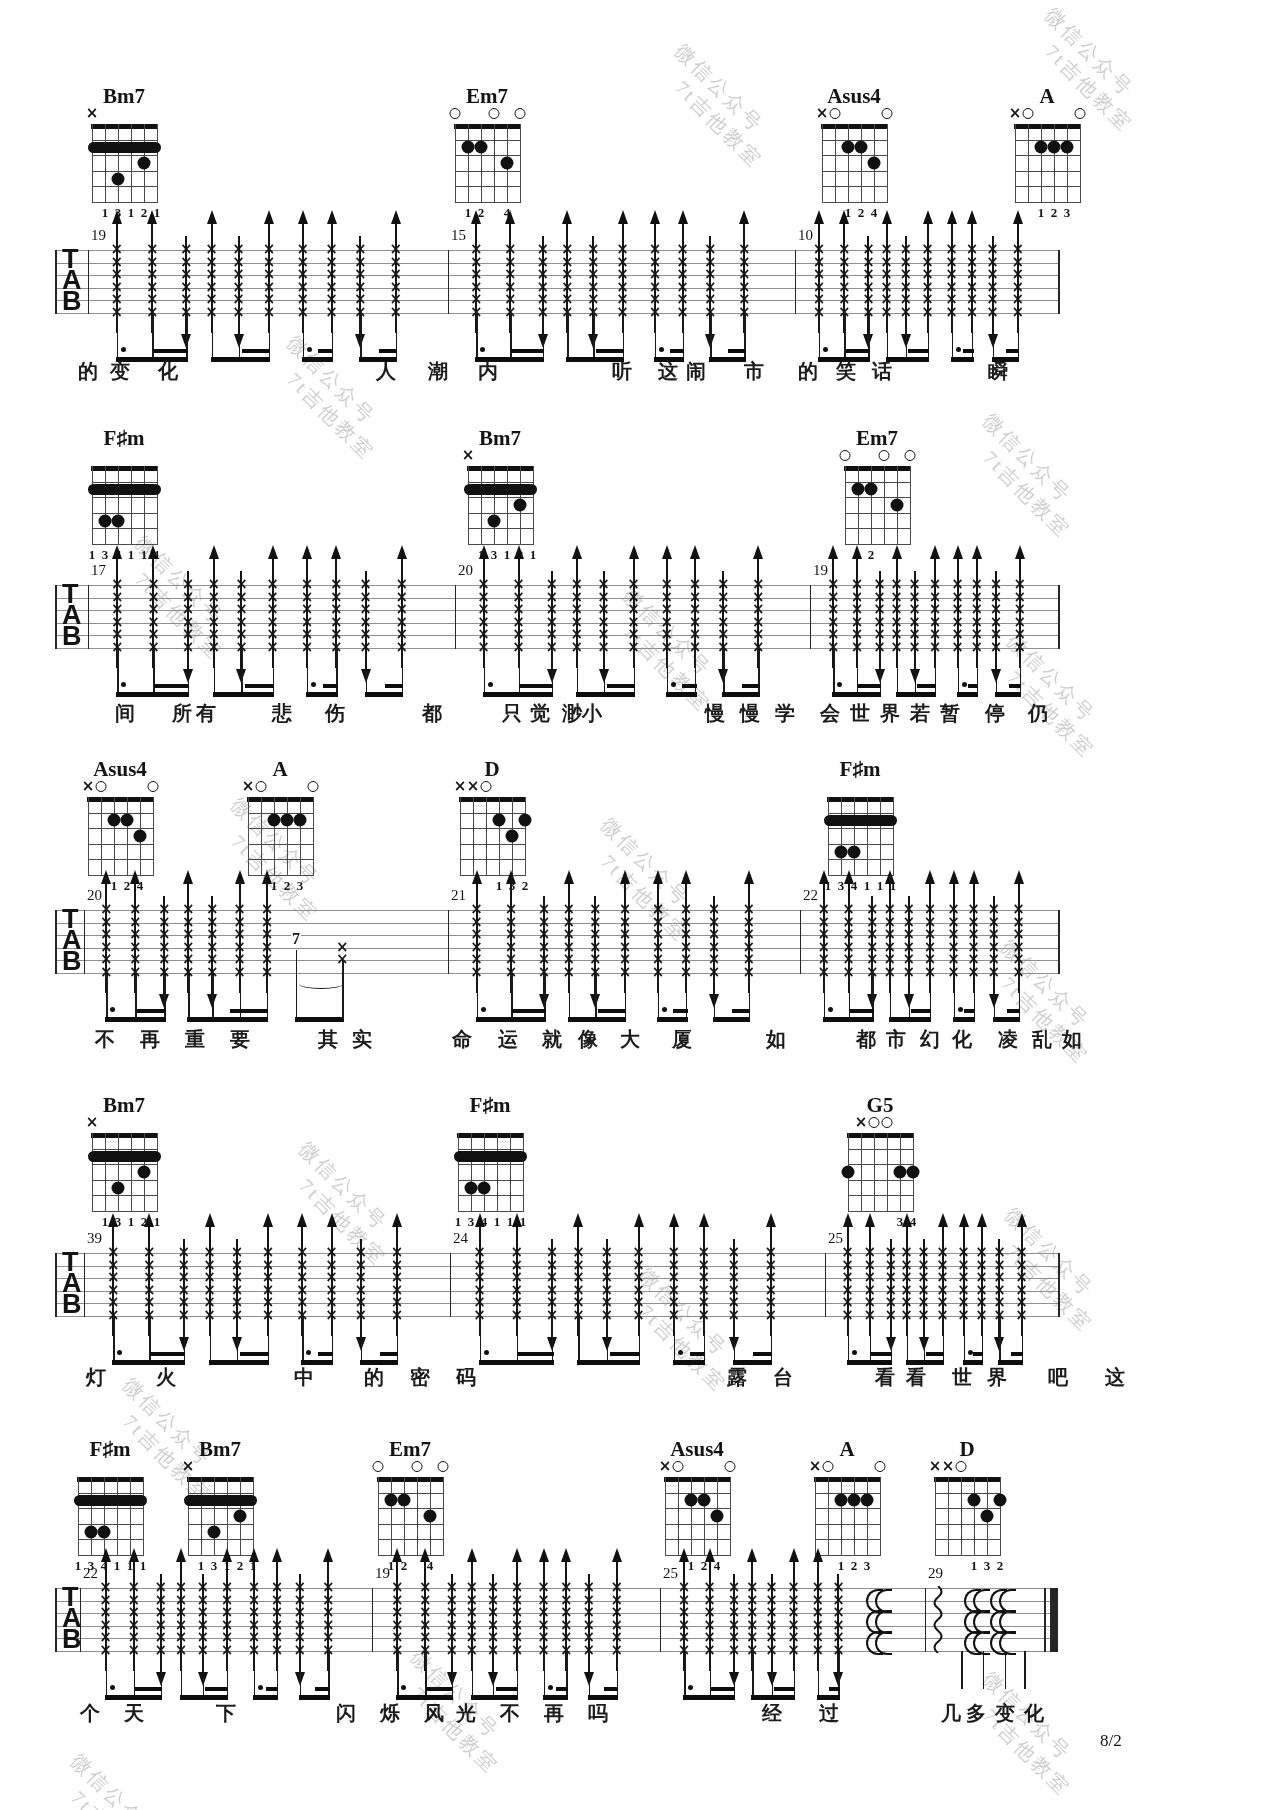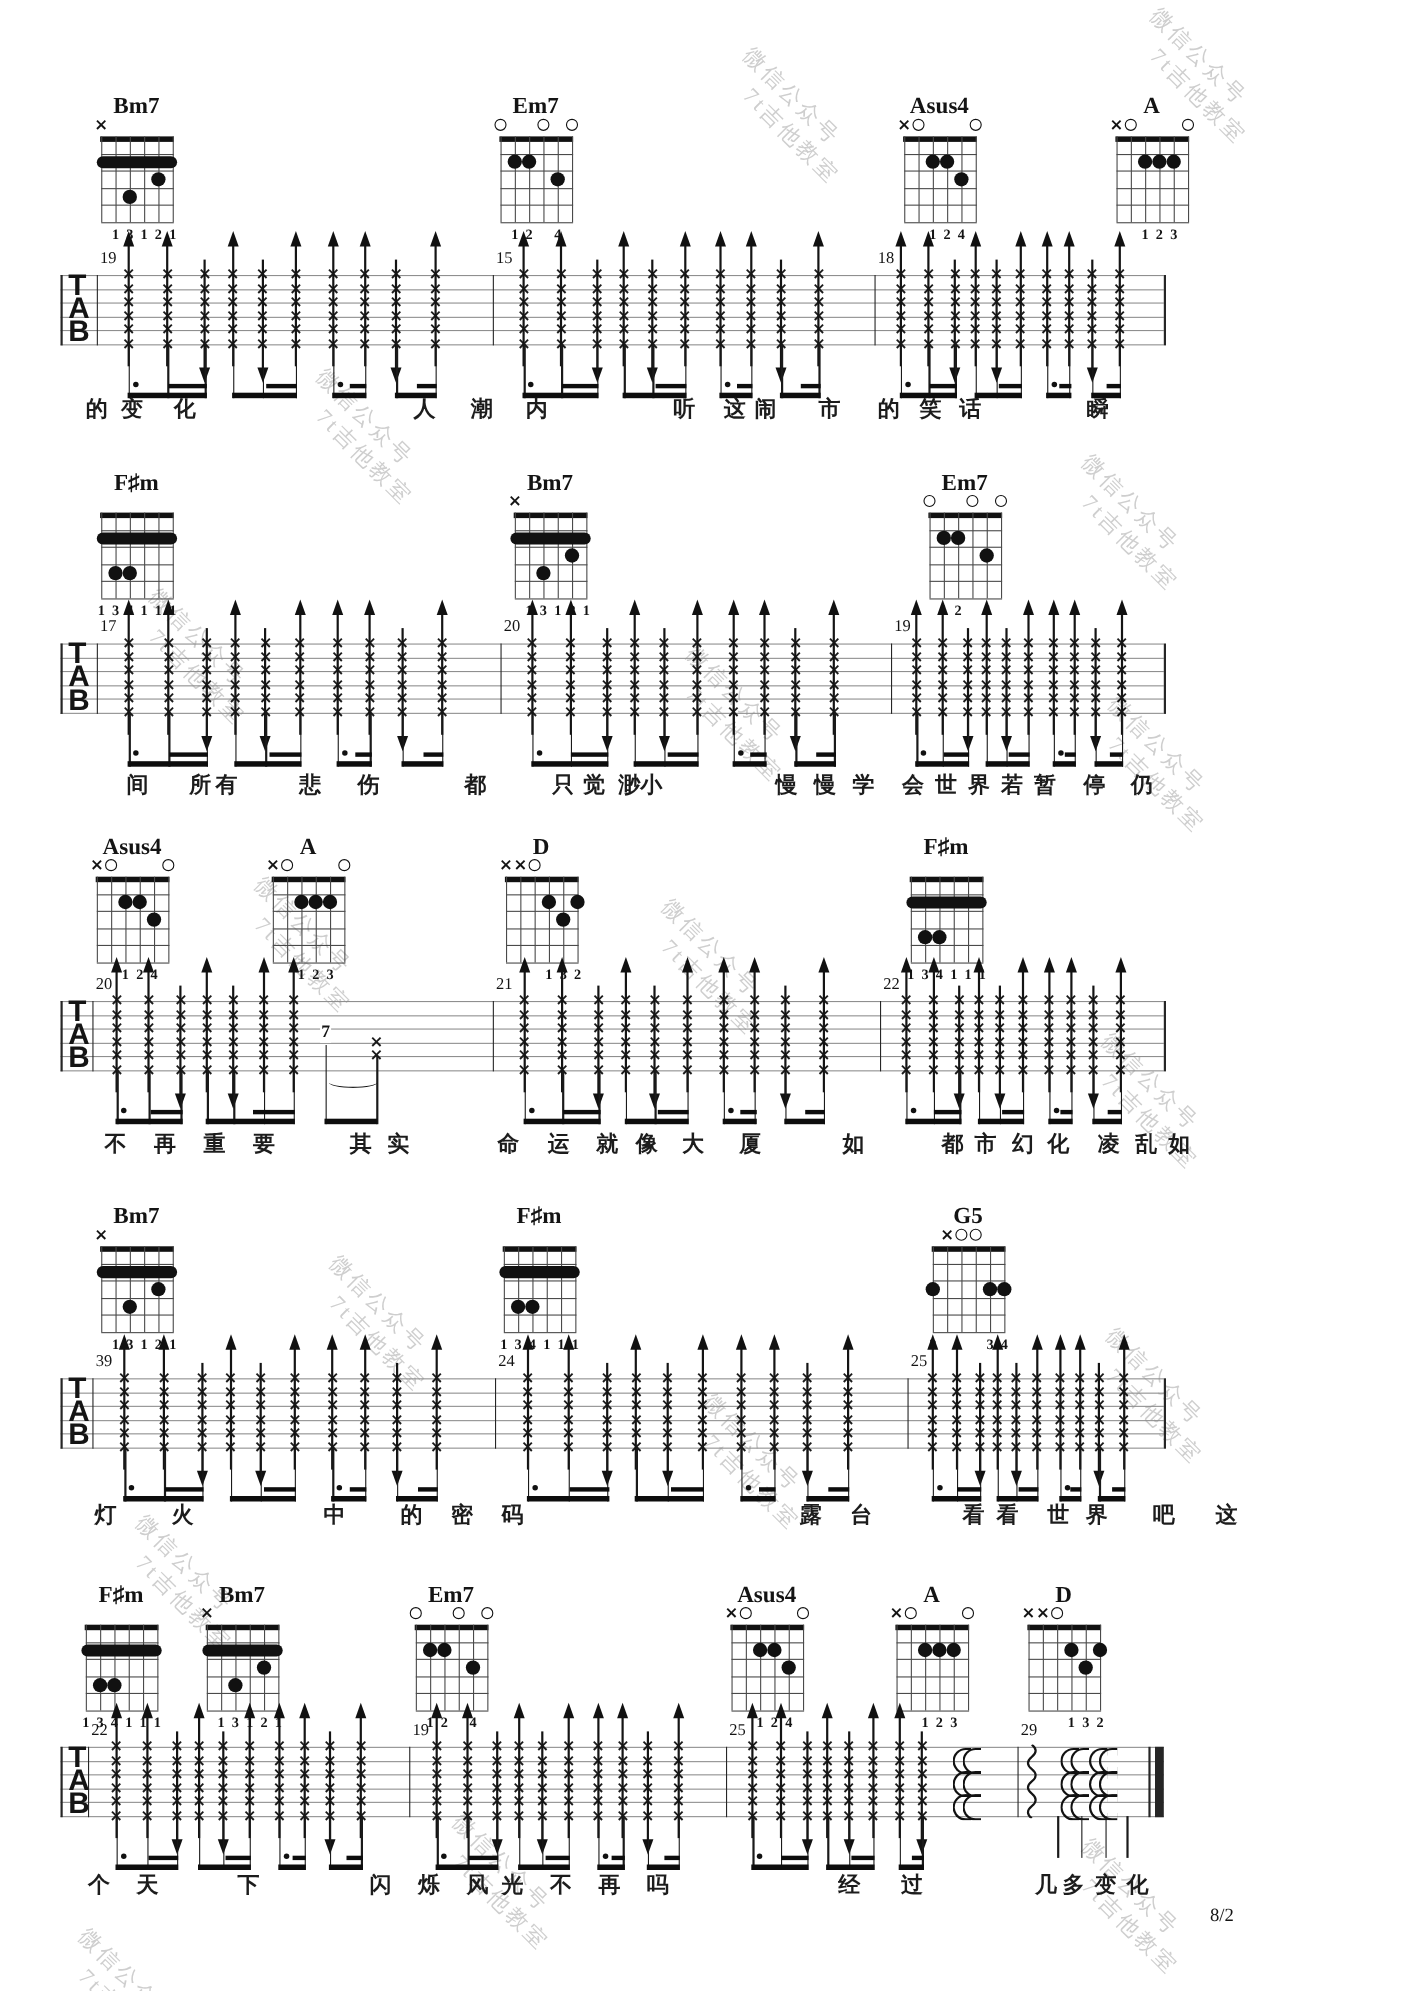--- a/index.html
+++ b/index.html
@@ -405,21 +405,21 @@
       <div class="subbeam" style="left: 511.195px; top: 349px; width: 33.18px;"></div>
       <div class="beamdot" style="left: 480.25px; top: 347px;"></div>
       <div class="beam" style="left: 566.25px; top: 357px; width: 57.75px;"></div>
       <div class="subbeam" style="left: 596.28px; top: 349px; width: 27.72px;"></div>
       <div class="beam" style="left: 654px; top: 357px; width: 30.125px;"></div>
       <div class="subbeam" style="left: 669.665px; top: 349px; width: 14.46px;"></div>
       <div class="beamdot" style="left: 659px; top: 347px;"></div>
       <div class="beam" style="left: 709.25px; top: 357px; width: 36.625px;"></div>
       <div class="subbeam" style="left: 728.295px; top: 349px; width: 17.58px;"></div>
       <div class="vline" style="left: 795px; top: 250px; width: 1.4px; height: 64px;"></div>
-      <div class="mnum" style="left: 798px; top: 227px;">18</div>
+      <div class="mnum" style="left: 798px; top: 227px;">10</div>
       <div class="xmark" style="left: 819.05px; top: 242px;">×</div>
       <div class="xmark" style="left: 819.05px; top: 254.6px;">×</div>
       <div class="xmark" style="left: 819.05px; top: 267.2px;">×</div>
       <div class="xmark" style="left: 819.05px; top: 279.8px;">×</div>
       <div class="xmark" style="left: 819.05px; top: 292.4px;">×</div>
       <div class="xmark" style="left: 819.05px; top: 305px;">×</div>
       <div class="arrowline" style="left: 818.05px; top: 223px; height: 110px;"></div>
       <div class="head-up" style="left: 819.05px; top: 210px;"></div>
       <div class="stem" style="left: 819.05px; top: 313px; height: 49px;"></div>
       <div class="xmark" style="left: 844.355px; top: 242px;">×</div>

